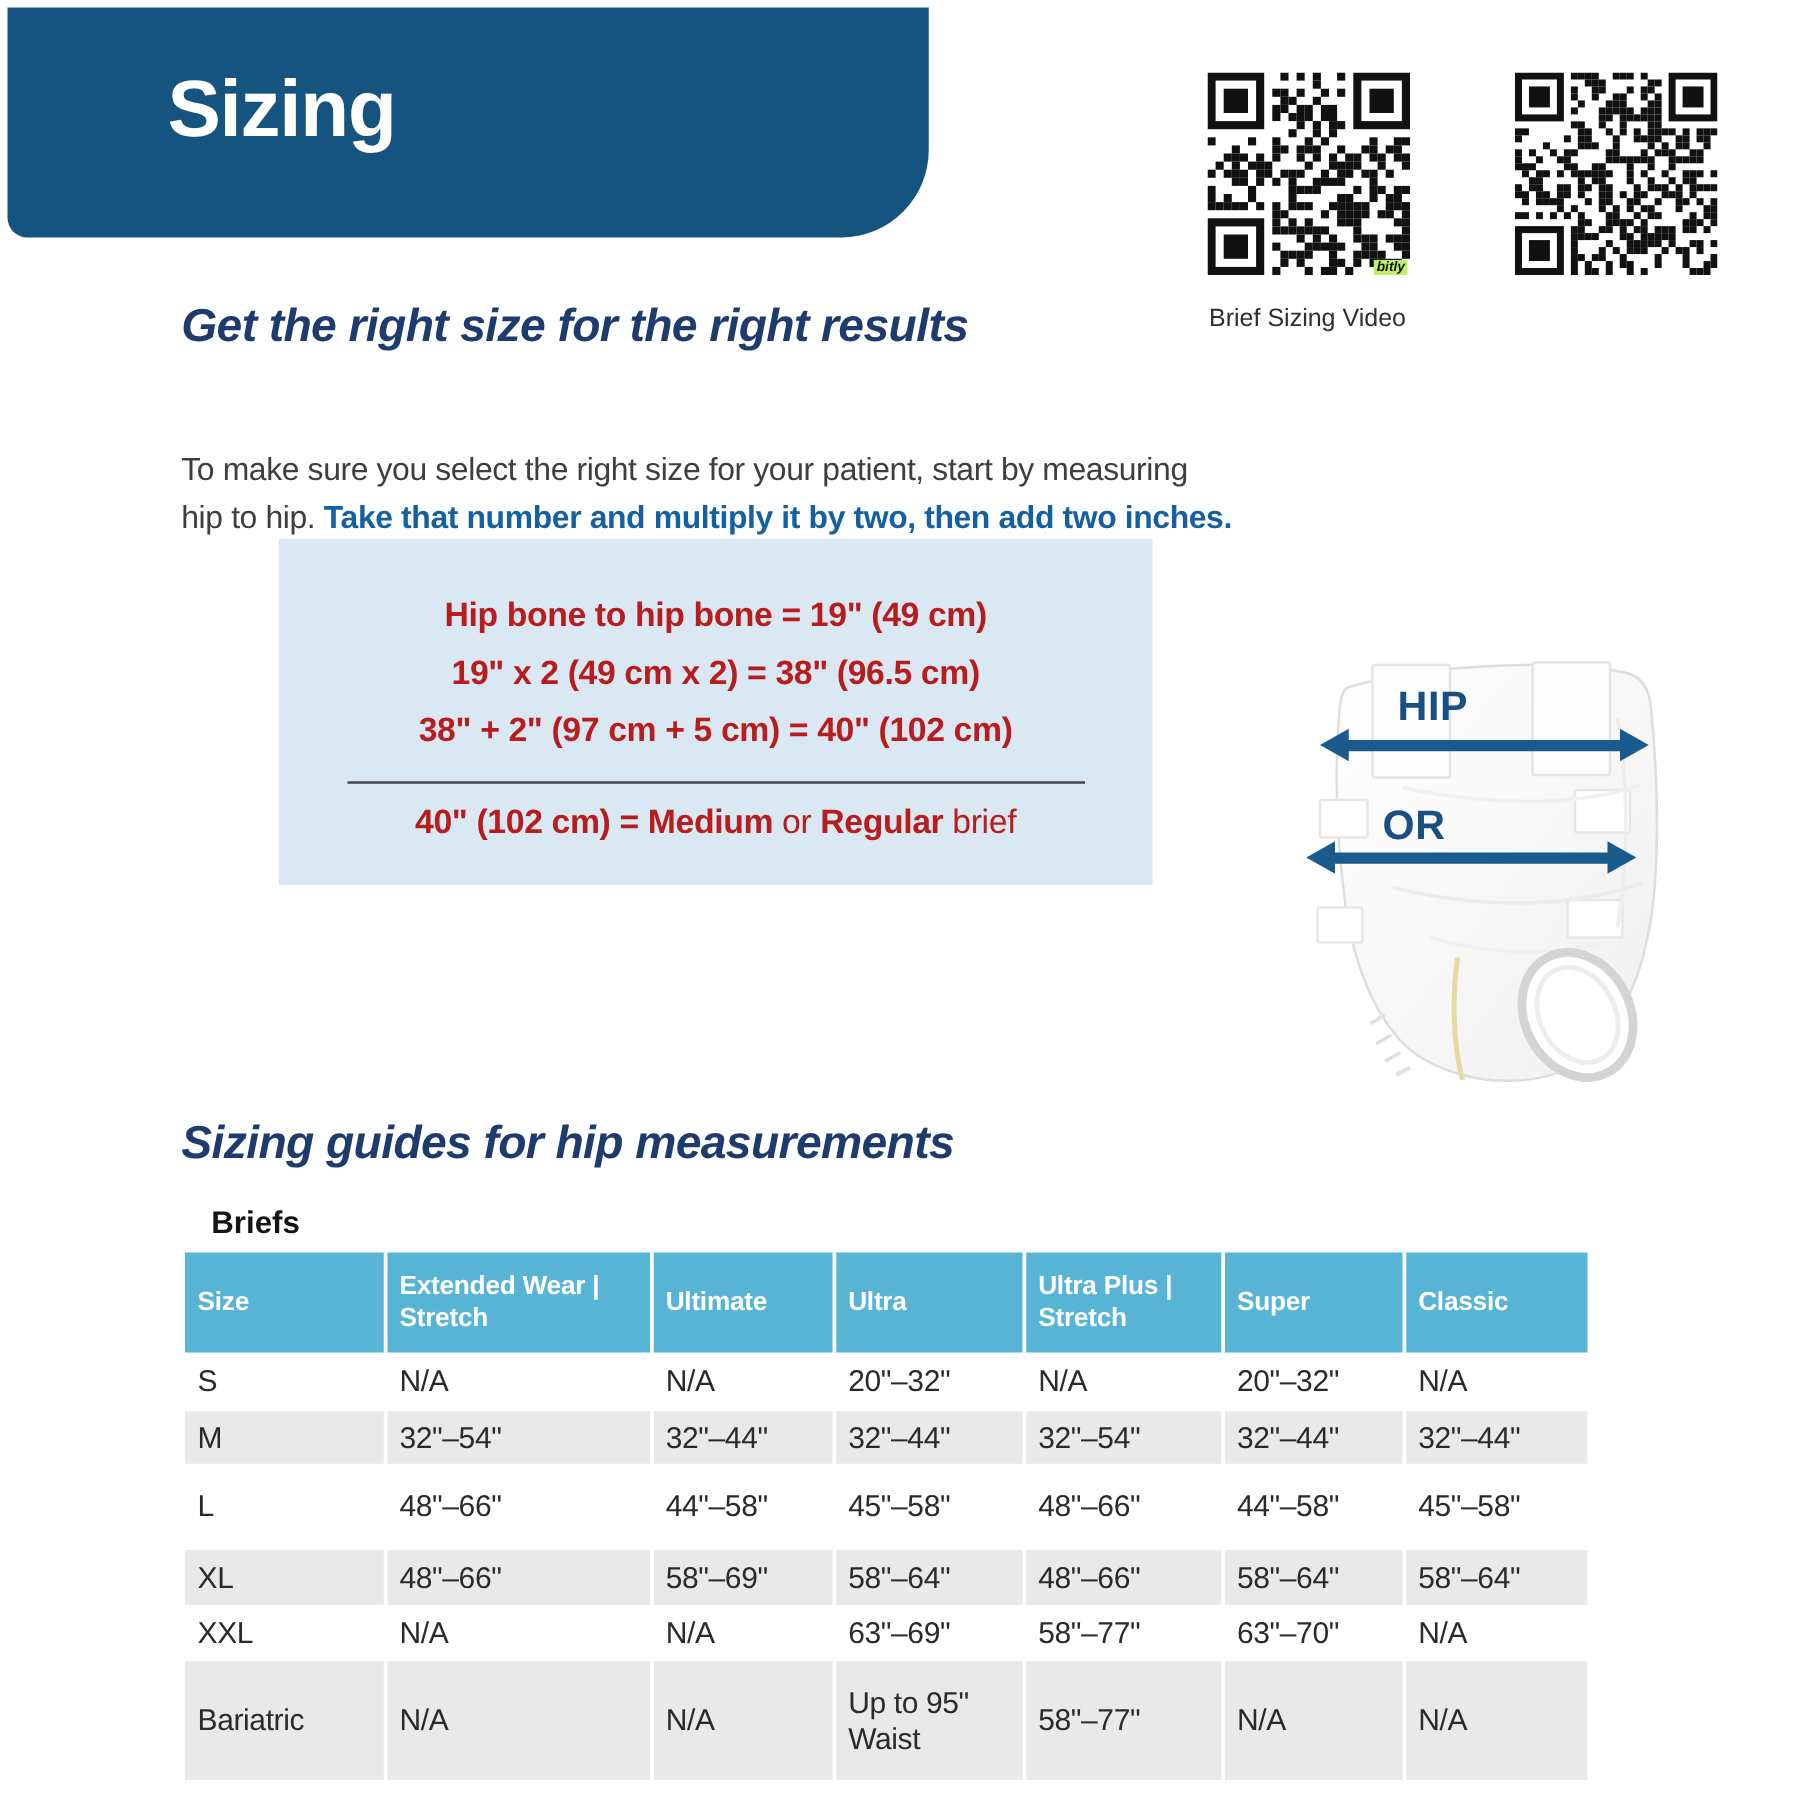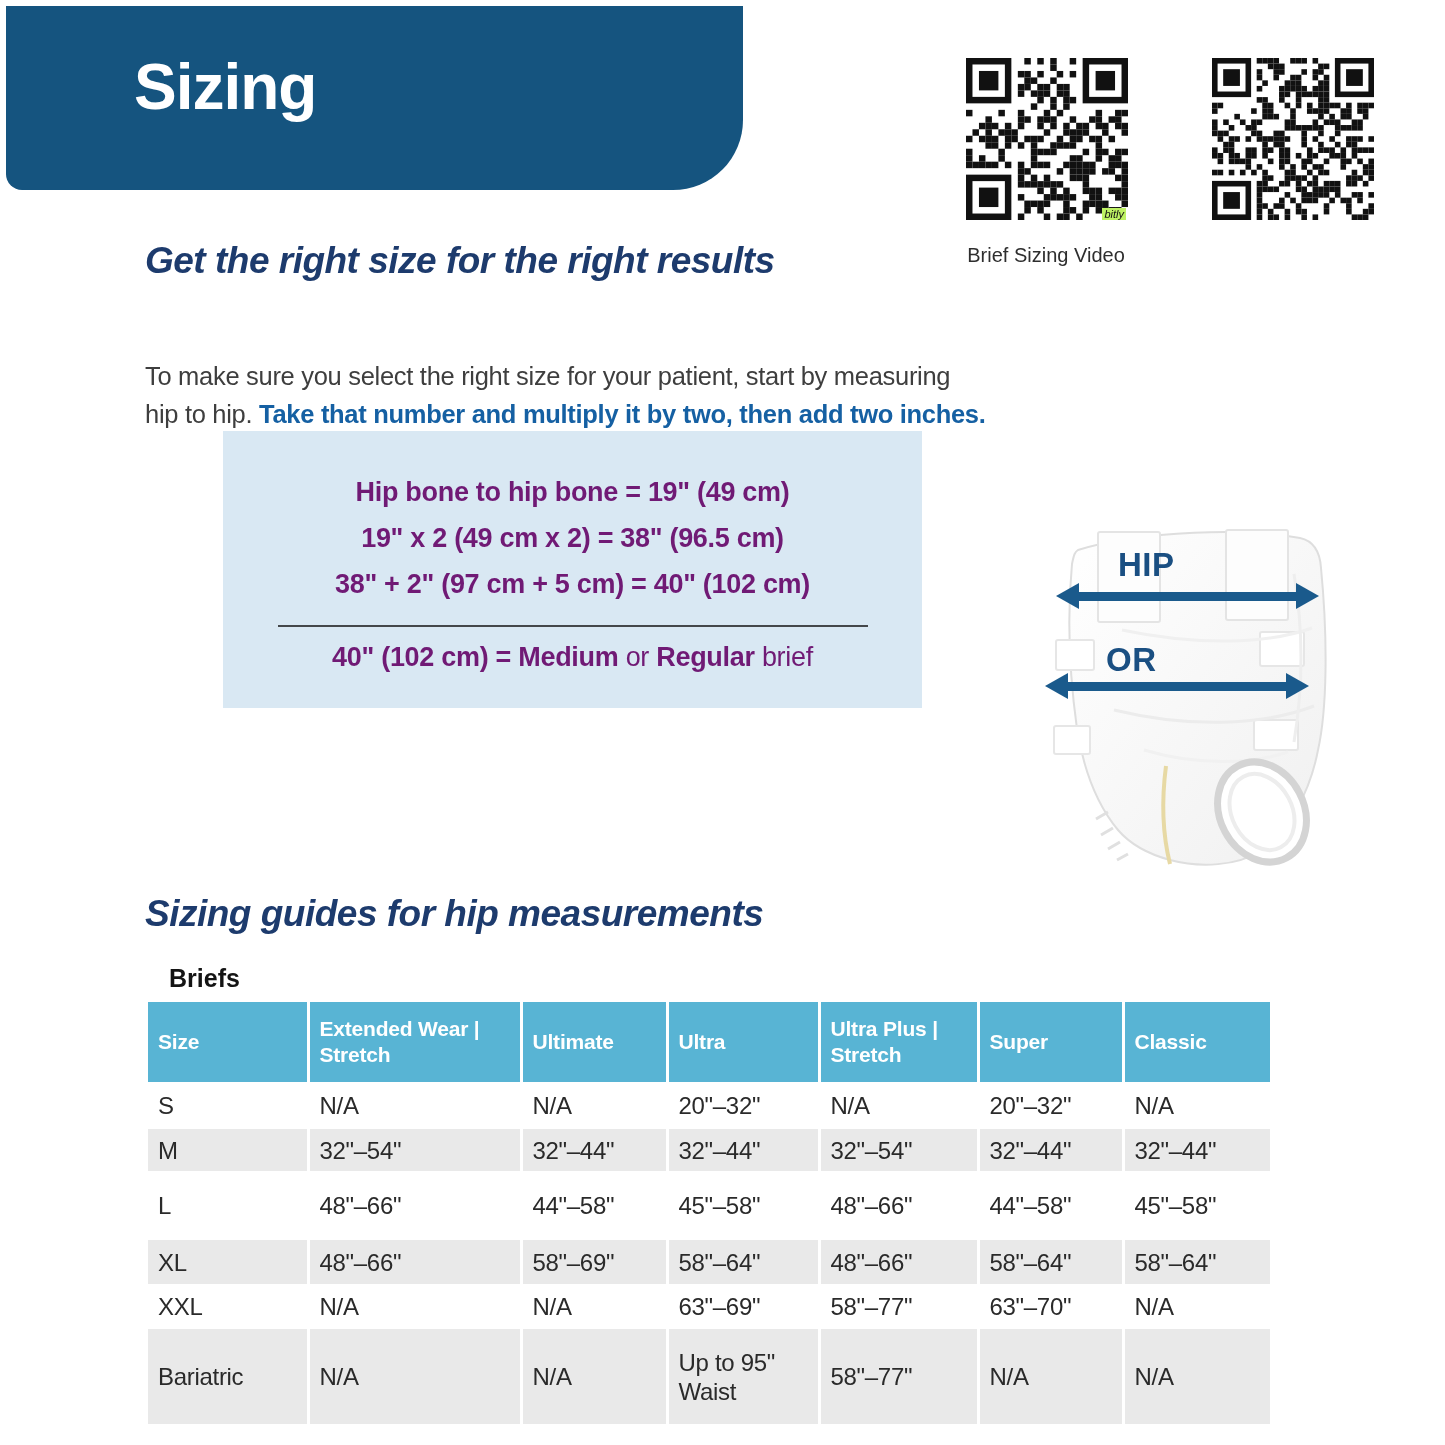--- a/index.html
+++ b/index.html
@@ -11,33 +11,33 @@
   .page{position:relative;width:1381px;height:1445px;background:#fff;overflow:hidden;
         font-family:"Liberation Sans", sans-serif;color:#2a2a2a;}
   .banner{position:absolute;left:6px;top:6px;width:737px;height:184px;
           background:var(--brand);border-radius:0 0 70px 16px;}
   .banner-title{position:absolute;left:128px;top:44px;color:#fff;font-size:64px;
           font-weight:bold;letter-spacing:-1px;}
   .qr{position:absolute;width:162px;height:162px;background:#fff;}
   .qr1{left:966px;top:58px;}
   .qr2{left:1212px;top:58px;}
   .qr-watermark{position:absolute;right:2px;bottom:0;font-size:11px;font-style:italic;
-          font-weight:normal;background:#bef264;padding:0 2px;color:#111;}
+          font-weight:bold;background:#bef264;padding:0 2px;color:#111;}
   .qr-label{position:absolute;text-align:center;font-size:20px;line-height:30px;color:#2e2e2e;}
   .qr1-label{left:926px;top:240px;width:240px;}
   .qr2-label{left:1168px;top:240px;width:248px;}
   .h2{position:absolute;font-size:37px;font-weight:bold;color:var(--navy);letter-spacing:-0.5px;font-style:italic;}
   .intro-h2{left:145px;top:240px;}
   .guides-h2{left:145px;top:893px;}
   .para{position:absolute;font-size:25.5px;line-height:38px;color:#3e3e3e;letter-spacing:-0.3px;width:1000px;margin-top:41px;}
   .intro-p{left:145px;top:316px;}
   .outro-p{left:145px;top:738px;}
   .bold-blue{font-weight:bold;color:var(--accent);}
   .calc-box{position:absolute;left:223px;top:431px;width:699px;height:277px;
-          background:var(--box);text-align:center;color:#701a75;}
+          background:var(--box);text-align:center;color:#b91c1c;}
   .calc-lines{padding-top:38px;font-size:27px;font-weight:bold;line-height:46px;letter-spacing:-0.3px;}
   .calc-divider{width:590px;margin:18px auto 0;border-top:2px solid #44474a;height:0;}
   .calc-result{margin-top:15px;font-size:27px;font-weight:bold;letter-spacing:-0.3px;}
   .calc-result .normal{font-weight:normal;}
   .diagram{position:absolute;left:1048px;top:514px;width:292px;height:352px;}
   .diagram svg{position:absolute;left:0;top:0;width:100%;height:100%;}
   .diagram-label{position:absolute;text-align:left;font-size:33px;font-weight:bold;
           color:var(--navy2);letter-spacing:0.5px;}
   .hip-label{left:70px;top:32px;width:124px;}
   .or-label{left:58px;top:127px;width:120px;}

